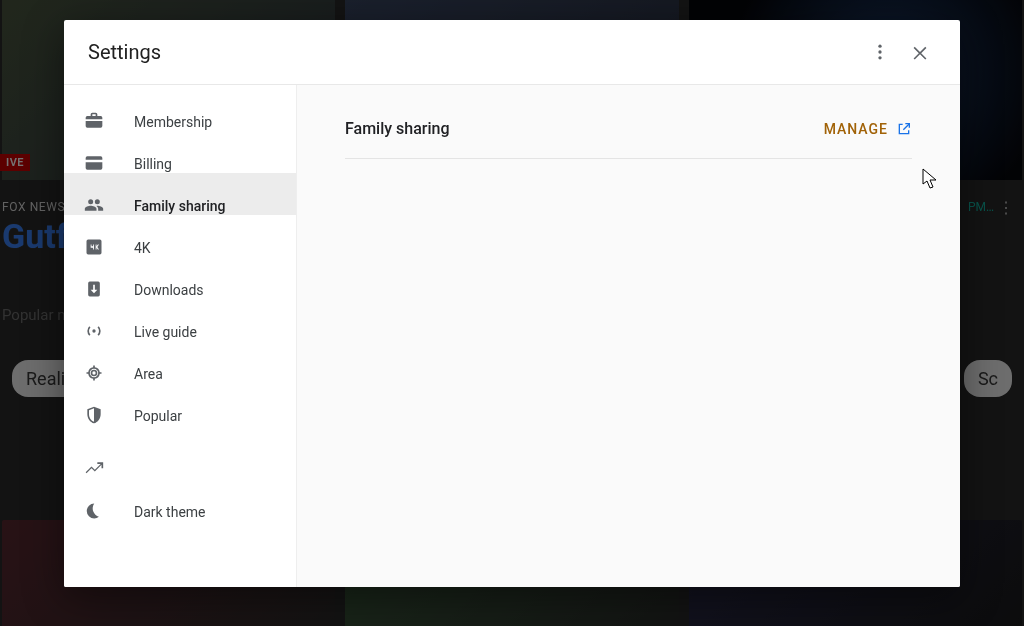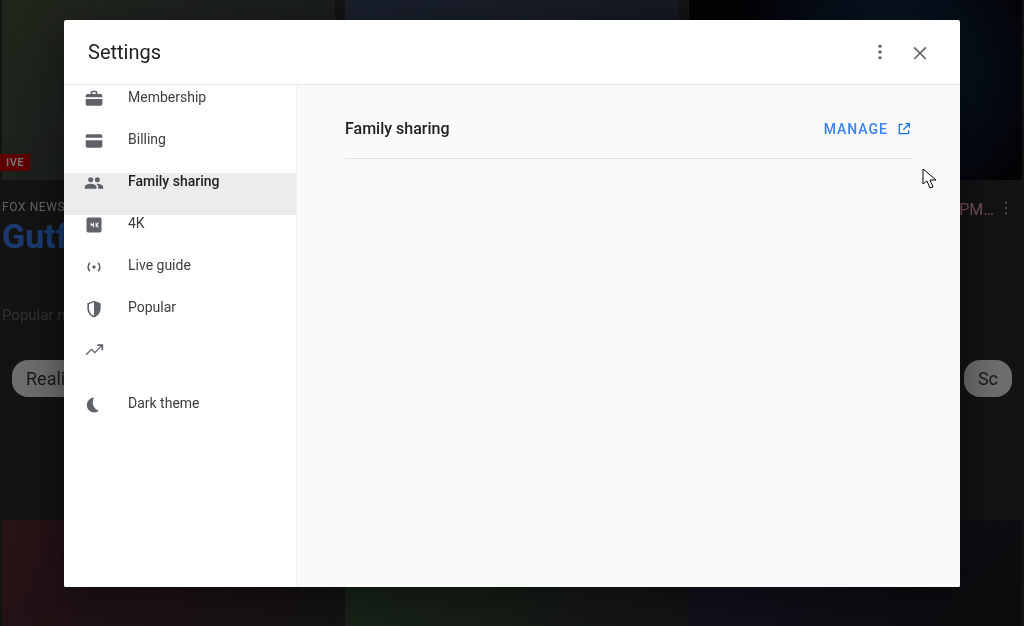--- a/index.html
+++ b/index.html
@@ -51,21 +51,21 @@
     background:#f1f1f1; color:#3a3a3a; font-size:18px; padding:8px 14px; border-radius:16px;
     white-space:nowrap;
   }
   .bg-cards-row{
     position:absolute; left:0; right:0; top:520px; height:120px; display:flex; gap:10px; padding:0 2px;
   }
   .bg-card{flex:1; background:linear-gradient(135deg,#5a2830,#2a2a2a); border-radius:2px;}
   .bg-card:nth-child(2){background:linear-gradient(135deg,#3a5a3a,#2a2a2a);}
   .bg-card:nth-child(3){background:linear-gradient(135deg,#2a2a4a,#1a1a1a);}
   .bg-right-meta{
-    position:absolute; top:200px; right:30px; color:#f9a8d4; font-size:16px;
+    position:absolute; top:200px; right:30px; color:#14b8a6; font-size:12px;
   }
   .bg-more{
     position:absolute; top:198px; right:10px; color:#bbb; font-size:16px;
   }
 
   
   .modal {
     position: absolute;
     top: 20px;
     left: 64px;
@@ -107,27 +107,27 @@
 
   
   .sidebar {
     width: 232px;
     border-right: 1px solid #eee;
     padding-top: 4px;
     background:#fff;
   }
   .side-item {
     display:flex;
-    align-items:flex-start;
+    align-items:flex-end;
     height:42px;
     padding: 0 16px 0 20px;
     cursor:pointer;
     color:#3c4043;
     font-size:14px;
-    gap: 24px;
+    gap: 30px;
   }
   .side-item.active { background:#ececec; font-weight:500; color:#202124;}
   .side-item .icon {
     width:20px; height:20px; display:flex; align-items:center; justify-content:center;
     color:#5f6368; flex:0 0 20px;
   }
   .side-item .icon svg{width:20px;height:20px;fill:currentColor;}
   .side-item.tall { height:54px; }
   .side-label { line-height:1.25; }
 
@@ -146,21 +146,21 @@
   }
   .section-title{
     font-size:16px;
     color:#202124;
     font-weight:500;
   }
   .manage-link{
     display:flex;
     align-items:center;
     gap:8px;
-    color:#3b82f6;
+    color:#a16207;
     font-size:14px;
     font-weight:500;
     letter-spacing:1px;
     text-decoration:none;
     cursor:pointer;
   }
   .manage-link svg{width:16px;height:16px;fill:none;stroke:#1a73e8;stroke-width:2;}
 
   
   .cursor{
@@ -255,31 +255,47 @@
 
       <div class="side-item">
         <span class="icon">
           <svg viewBox="0 0 24 24">
               <path d="M19 3H5a2 2 0 0 0-2 2v14a2 2 0 0 0 2 2h14a2 2 0 0 0 2-2V5a2 2 0 0 0-2-2zm-7 12h-1v-2H8V9h1v2h2V9h1zm6 0h-1.4l-1.6-2.4V15h-1V9h1v2.4L16.6 9H18l-2 3z"></path>
             </svg>
         </span>
         <span class="side-label">4K</span>
       </div>
 
+      <div class="side-item">
+        <span class="icon">
+          <svg viewBox="0 0 24 24">
+              <path d="M17 3H7a2 2 0 0 0-2 2v14a2 2 0 0 0 2 2h10a2 2 0 0 0 2-2V5a2 2 0 0 0-2-2zm-5 14-4-4h3V7h2v6h3z"></path>
+            </svg>
+        </span>
+        <span class="side-label">Downloads</span>
+      </div>
 
 
       <div class="side-item">
         <span class="icon">
           <svg viewBox="0 0 24 24">
               <path d="M12 10a2 2 0 1 0 2 2 2 2 0 0 0-2-2zm5.66-3.66-1.42 1.42A6 6 0 0 1 18 12a6 6 0 0 1-1.76 4.24l1.42 1.42A8 8 0 0 0 20 12a8 8 0 0 0-2.34-5.66zM7.76 7.76 6.34 6.34A8 8 0 0 0 4 12a8 8 0 0 0 2.34 5.66l1.42-1.42A6 6 0 0 1 6 12a6 6 0 0 1 1.76-4.24z"></path>
             </svg>
         </span>
         <span class="side-label">Live guide</span>
       </div>
 
+      <div class="side-item">
+        <span class="icon">
+          <svg viewBox="0 0 24 24">
+              <path d="M12 8a4 4 0 1 0 4 4 4 4 0 0 0-4-4zm0 6a2 2 0 1 1 2-2 2 2 0 0 1-2 2zm9-3h-2.07A7 7 0 0 0 13 5.07V3h-2v2.07A7 7 0 0 0 5.07 11H3v2h2.07A7 7 0 0 0 11 18.93V21h2v-2.07A7 7 0 0 0 18.93 13H21zm-9 6a5 5 0 1 1 5-5 5 5 0 0 1-5 5z"></path>
+            </svg>
+        </span>
+        <span class="side-label">Area</span>
+      </div>
 
       <div class="side-item">
         <span class="icon">
           <svg viewBox="0 0 24 24">
               <path d="M12 2 4 5v6c0 5 3.4 9.7 8 11 4.6-1.3 8-6 8-11V5zm0 18c-3.5-1.2-6-5-6-9V6.3l6-2.3v16z"></path>
             </svg>
         </span>
         <span class="side-label">Popular</span>
       </div>
 

